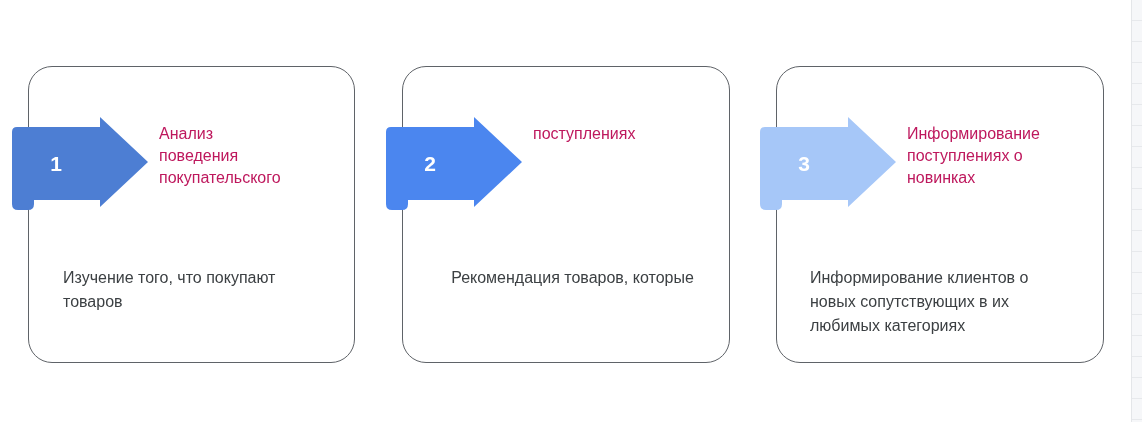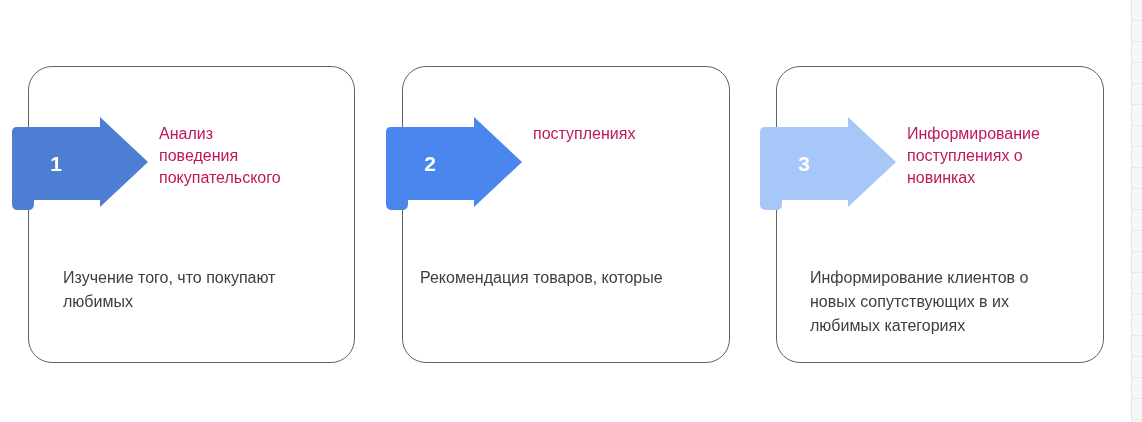--- a/index.html
+++ b/index.html
@@ -53,21 +53,21 @@
     color:#be185d;
   }
   .desc{
     position:absolute;
     top:199px;
     font-size:16px;
     line-height:24px;
     color:#3c4043;
   }
   .card1 .desc{left:34px;width:295px;}
-  .card2 .desc{left:17px;width:305px;}
+  .card2 .desc{left:17px;width:305px;text-align:center;}
   .card3 .desc{left:33px;width:290px;}
 
   .grid-strip{
     position:absolute;
     right:0;
     top:0;
     width:10px;
     height:422px;
     background:repeating-linear-gradient(to bottom, #f6f7f9 0px, #f6f7f9 20px, #e7e9ec 20px, #e7e9ec 21px);
     border-left:1px solid #e4e6e9;
@@ -84,21 +84,21 @@
     <path d="M 5 11 L 88 11 L 88 1 L 136 46 L 88 91 L 88 84 L 5 84 Q 0 84 0 79 L 0 16 Q 0 11 5 11 Z" fill="#4d7ed3"></path>
   </svg>
   <div class="num">1</div>
   <div class="title">
     <div>Анализ</div>
     <div>поведения</div>
     <div>покупательского</div>
   </div>
   <div class="desc">
     <div>Изучение того, что покупают</div>
-    <div>любимых</div>
+    <div>товаров</div>
   </div>
 </div>
 
 <div class="card card2">
   <svg class="arrow-svg" viewBox="0 0 137 95" xmlns="http://www.w3.org/2000/svg">
     <path d="M 0 78 L 22 78 L 22 88 Q 22 94 16 94 L 6 94 Q 0 94 0 88 Z" fill="#4b86ef"></path>
     <path d="M 5 11 L 88 11 L 88 1 L 136 46 L 88 91 L 88 84 L 5 84 Q 0 84 0 79 L 0 16 Q 0 11 5 11 Z" fill="#4b86ef"></path>
   </svg>
   <div class="num">2</div>
   <div class="title">

